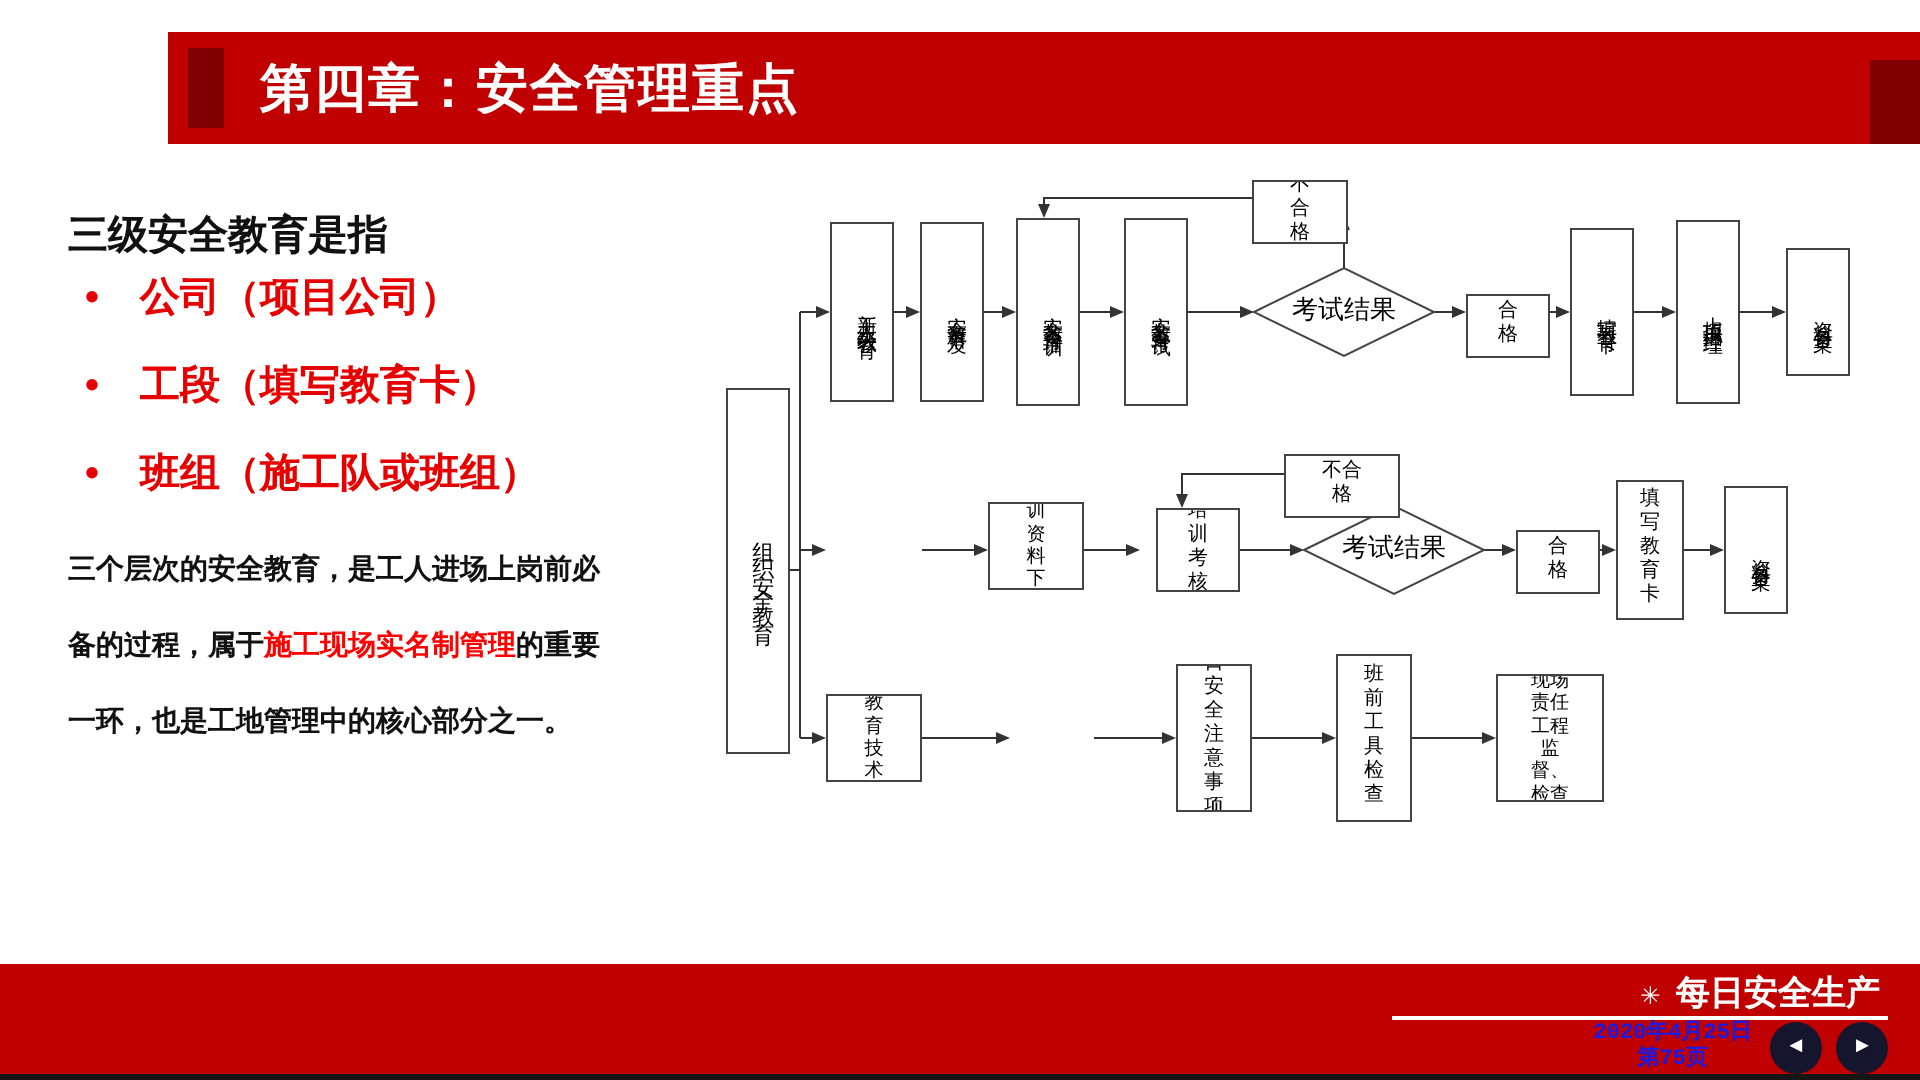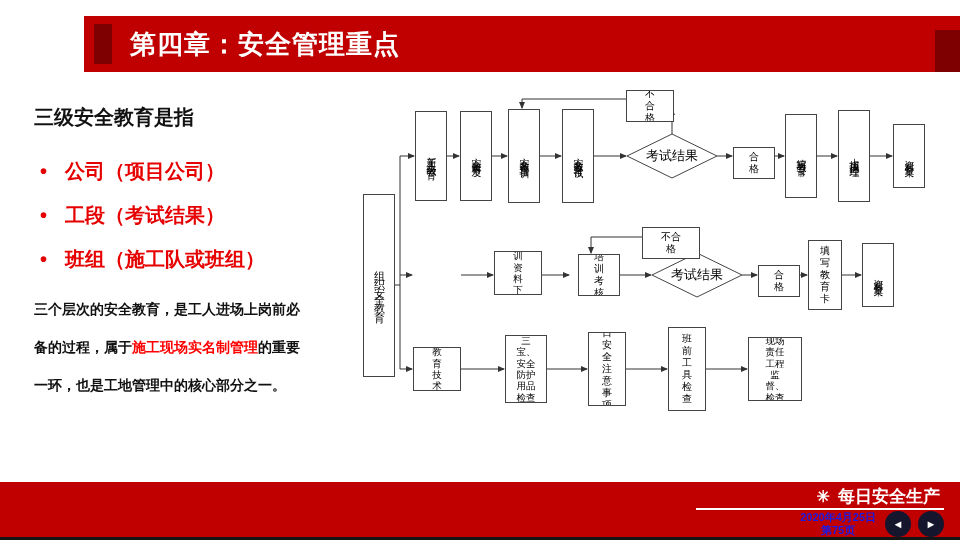--- a/index.html
+++ b/index.html
@@ -1,28 +1,28 @@
 <!DOCTYPE html>
 <html><head>
 <meta charset="utf-8">
 <style>
   html,body{margin:0;padding:0;background:#e8e8e8;}
   .slide{position:relative;width:960px;height:540px;background:#fff;overflow:hidden;
-         font-family:Liberation Sans, sans-serif;}
+         font-family:Liberation Mono, monospace;}
 
   
   .hbar{position:absolute;left:84px;top:16px;right:0;height:56px;background:#c00000;}
   .haccent{position:absolute;left:94px;top:24px;width:18px;height:40px;background:#7f0000;}
   .hcorner{position:absolute;right:0;top:30px;width:25px;height:42px;background:#7f0000;}
   .htitle{position:absolute;left:130px;top:27px;font-size:26px;font-weight:bold;color:#fff;letter-spacing:1px;}
   .hsub{position:absolute;right:32px;top:38px;font-size:15px;font-weight:bold;color:#fff;}
 
   
   .left{position:absolute;left:34px;top:104px;width:320px;color:#111;}
-  .left h2{margin:0 0 27px 0;font-size:20px;font-weight:bold;color:#111;}
+  .left h2{margin:0 0 4px 0;font-size:20px;font-weight:bold;color:#111;}
   .left ul{list-style:none;margin:0;padding:0;}
   .left li{display:flex;align-items:baseline;margin:0 0 17px 0;font-size:20px;font-weight:bold;color:#e60000;}
   .left li .dot{margin:0 18px 0 6px;font-size:20px;}
   .para{width:272px;margin-top:4px;font-size:14px;font-weight:bold;line-height:38px;color:#111;}
   .para .hl{color:#ff0000;}
 
   
   .flow{position:absolute;left:350px;top:74px;width:610px;height:406px;}
   .ftitle{position:absolute;left:210px;top:2px;width:210px;text-align:center;
           font-size:13px;font-weight:bold;color:#000;}
@@ -63,21 +63,21 @@
 
   <div class="left">
     <h2>三级安全教育是指</h2>
     <ul>
       <li>
         <span class="dot">•</span>
         <span>公司（项目公司）</span>
       </li>
       <li>
         <span class="dot">•</span>
-        <span>工段（考试结果）</span>
+        <span>工段（填写教育卡）</span>
       </li>
       <li>
         <span class="dot">•</span>
         <span>班组（施工队或班组）</span>
       </li>
     </ul>
     <div class="para">
       <span>三个层次的安全教育，是工人进场上岗前必备的过程，属于</span><span class="hl">施工现场实名制管理</span><span>的重要一环，也是工地管理中的核心部分之一。</span>
     </div>
   </div>
@@ -140,21 +140,20 @@
 
     <div class="node s95" style="left:144px;top:177px;width:48px;height:44px">培训资料下发</div>
     <div class="node" style="left:228px;top:180px;width:42px;height:42px">培训考核</div>
     <div class="node" style="left:292px;top:153px;width:58px;height:20px">不合格</div>
     <div class="dlabel" style="left:307px;top:191px;width:80px">考试结果</div>
     <div class="node" style="left:408px;top:191px;width:42px;height:20px">合格</div>
     <div class="node" style="left:458px;top:166px;width:34px;height:70px">填写教育卡</div>
     <div class="node v" style="left:512px;top:169px;width:28px;height:64px">资料备案</div>
 
     <div class="node s95" style="left:63px;top:273px;width:48px;height:44px">班前教育技术交底</div>
-    <div class="node s95" style="left:155px;top:261px;width:42px;height:68px">三宝、安全防护用品检查</div>
     <div class="node" style="left:238px;top:258px;width:38px;height:74px">日安全注意事项</div>
     <div class="node" style="left:318px;top:253px;width:38px;height:84px">班前工具检查</div>
     <div class="node s95" style="left:398px;top:263px;width:54px;height:64px">现场责任工程监督、检查</div>
   </div>
 
   <div class="footer">
     <div class="brand">
       <span class="logo">✳</span>
       <span>每日安全生产</span>
     </div>

